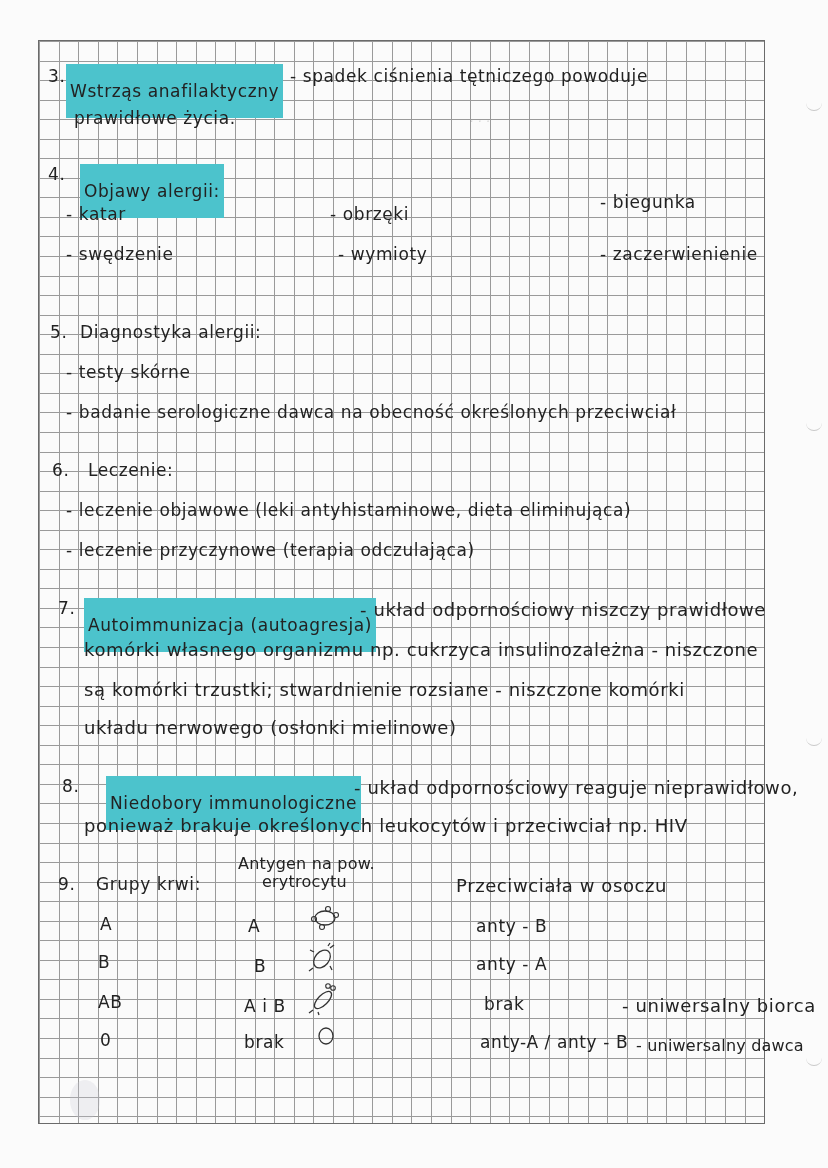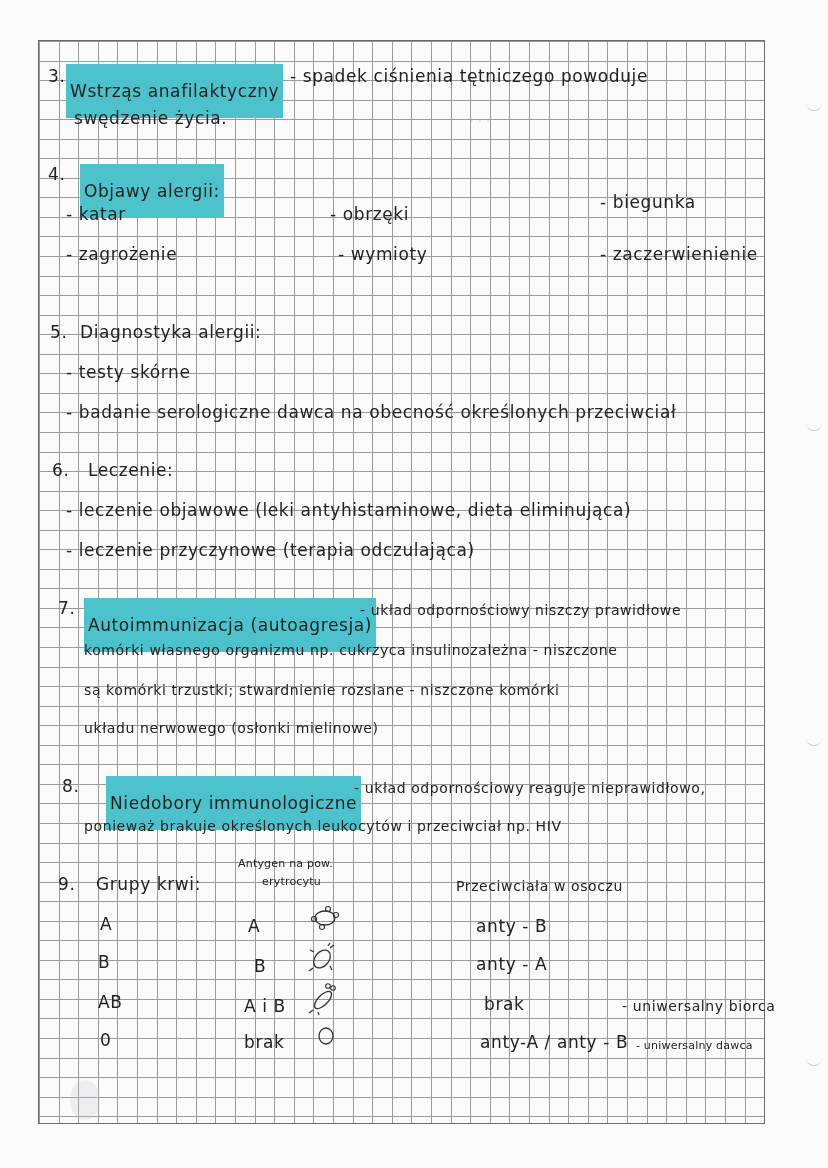--- a/index.html
+++ b/index.html
@@ -23,52 +23,52 @@
   }
   .punch {
     position:absolute; left:806px; width:16px; height:10px;
     border-bottom:1.5px solid #c9c9c9; border-radius:0 0 10px 10px;
   }
   .t {
     position:absolute; white-space:nowrap;
     font-family:"DejaVu Sans", sans-serif; font-size:17px; line-height:20px;
     letter-spacing:0.6px; color:#222;
   }
-  .sm { font-size:14px; }
-  .xs { font-size:11px; letter-spacing:0.2px; }
+  .sm { font-size:18px; }
+  .xs { font-size:16px; letter-spacing:0.2px; }
   .hl { background:#4cc3cc; padding:17px 4px; }
   .blood-icon { position:absolute; }
 </style>
 </head>
 <body>
 
 <div class="ghost" style="left:470px;top:70px;">- ... - ...</div>
 <div class="ghost" style="left:470px;top:110px;">. . .</div>
 
 <div class="punch" style="top:100px;"></div>
 <div class="punch" style="top:420px;"></div>
 <div class="punch" style="top:735px;"></div>
 <div class="punch" style="top:1055px;"></div>
 
 <div class="grid"></div>
 
 <div>
   <span class="t" style="left:48px;top:66px;">3.</span>
   <span class="t hl" style="left:66px;top:64px;">Wstrząs anafilaktyczny</span>
   <span class="t" style="left:290px;top:66px;">- spadek ciśnienia tętniczego powoduje</span>
-  <span class="t" style="left:74px;top:108px;">swędzenie życia.</span>
+  <span class="t" style="left:74px;top:108px;">prawidłowe życia.</span>
 </div>
 
 <div>
   <span class="t" style="left:48px;top:164px;">4.</span>
   <span class="t hl" style="left:80px;top:164px;">Objawy alergii:</span>
   <span class="t" style="left:66px;top:204px;">- katar</span>
   <span class="t" style="left:330px;top:204px;">- obrzęki</span>
   <span class="t" style="left:600px;top:192px;">- biegunka</span>
-  <span class="t" style="left:66px;top:244px;">- zagrożenie</span>
+  <span class="t" style="left:66px;top:244px;">- swędzenie</span>
   <span class="t" style="left:338px;top:244px;">- wymioty</span>
   <span class="t" style="left:600px;top:244px;">- zaczerwienienie</span>
 </div>
 
 <div>
   <span class="t" style="left:50px;top:322px;">5.</span>
   <span class="t" style="left:80px;top:322px;">Diagnostyka alergii:</span>
   <span class="t" style="left:66px;top:362px;">- testy skórne</span>
   <span class="t" style="left:66px;top:402px;">- badanie serologiczne dawca na obecność określonych przeciwciał</span>
 </div>

